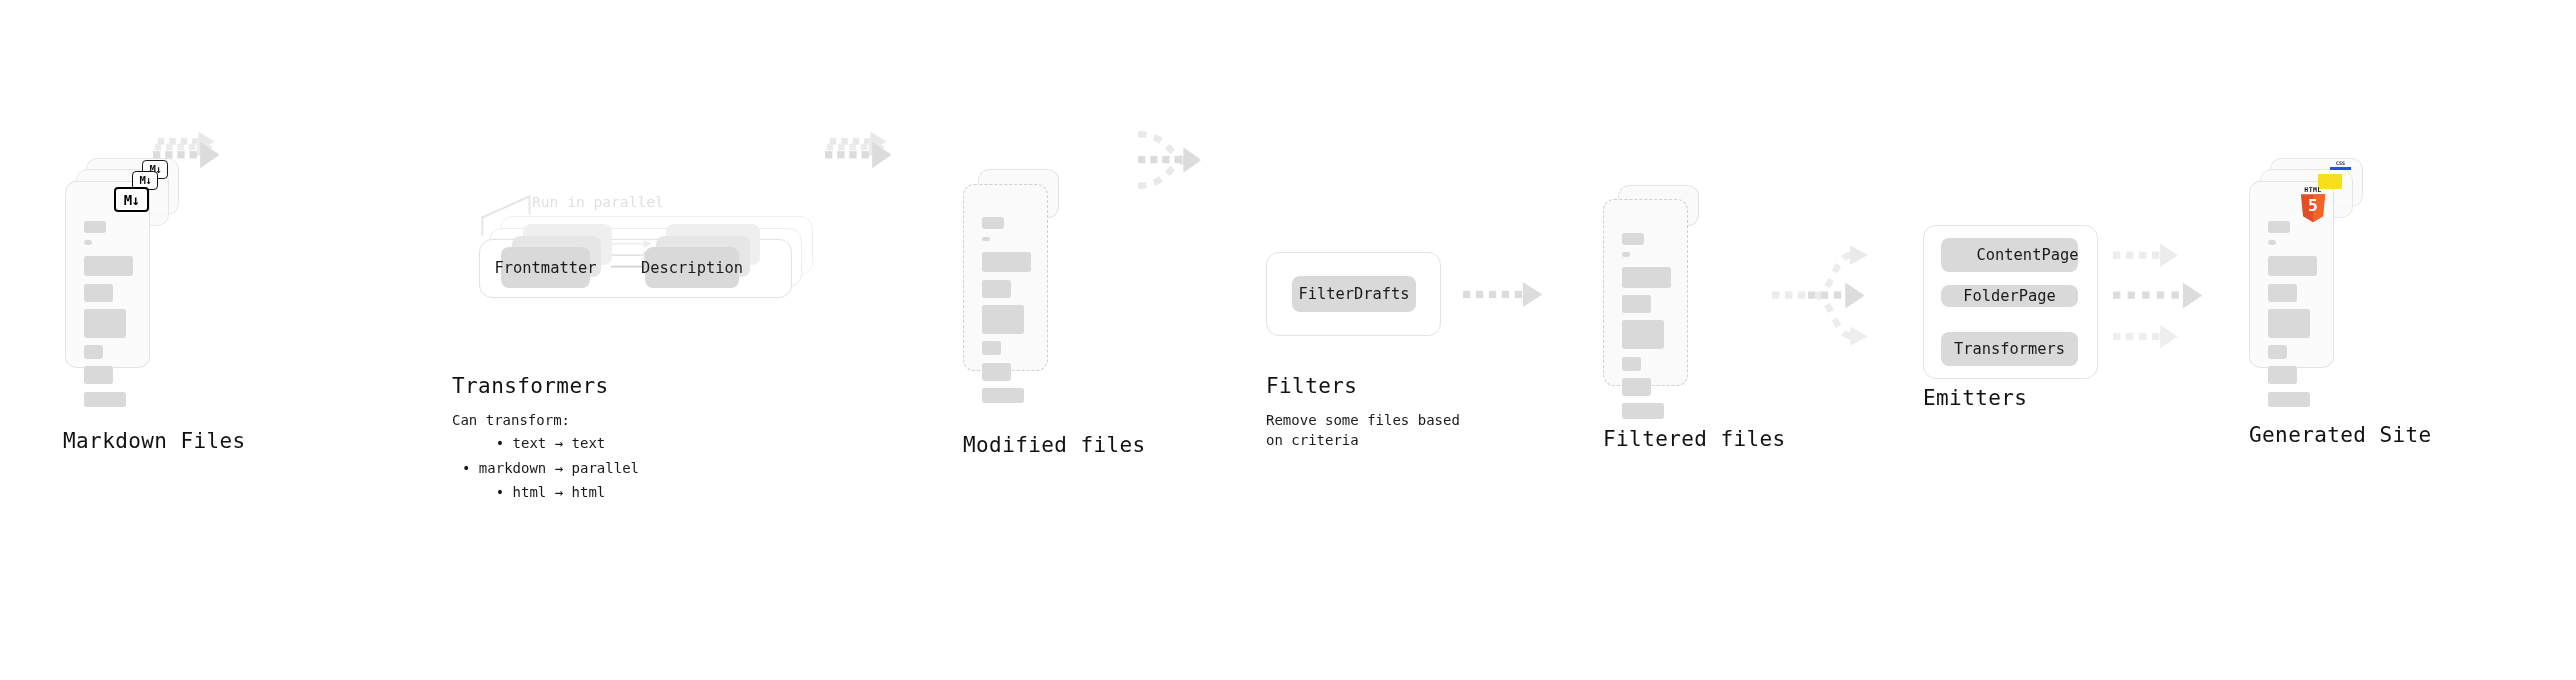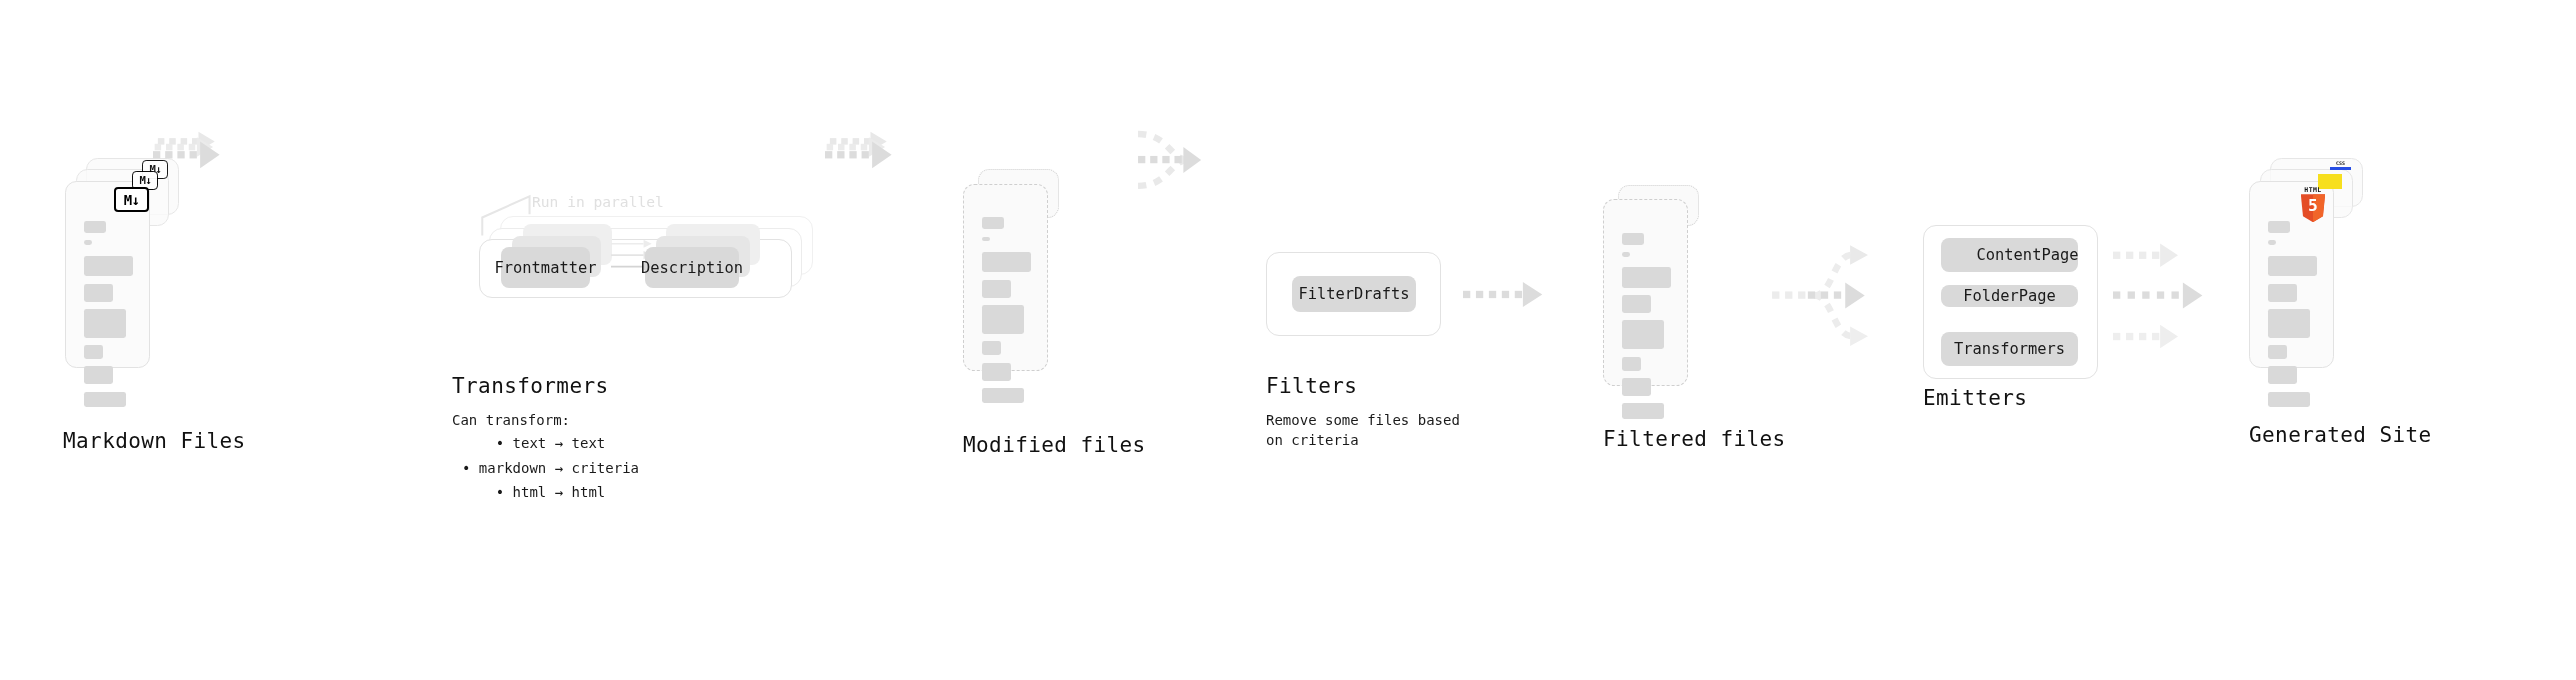--- a/index.html
+++ b/index.html
@@ -174,21 +174,21 @@
     </svg>
   </div>
 
   <div class="pill" style="left:501px;top:247px;width:89px;height:41px;">Frontmatter</div>
   <div class="pill" style="left:645px;top:247px;width:94px;height:41px;">Description</div>
 
   <div class="caption" style="left:452px;top:374px;">Transformers</div>
   <div class="subcap" style="left:452px;top:410px;">Can transform:</div>
   <div class="bullets" style="left:462px;top:431px;text-align:center;">
     <div class="bl">• text → text</div>
-    <div class="bl">• markdown → criteria</div>
+    <div class="bl">• markdown → parallel</div>
     <div class="bl">• html → html</div>
   </div>
 
   <div class="arrowgrp" style="left:825px;top:130px;">
     <svg width="65" height="65" viewBox="0 0 80 80">
       <g fill="#e8e8e8">
         <rect x="6" y="10" width="8" height="8"></rect>
           <rect x="20" y="10" width="8" height="8"></rect>
         <rect x="34" y="10" width="8" height="8"></rect>
           <rect x="48" y="10" width="8" height="8"></rect>

